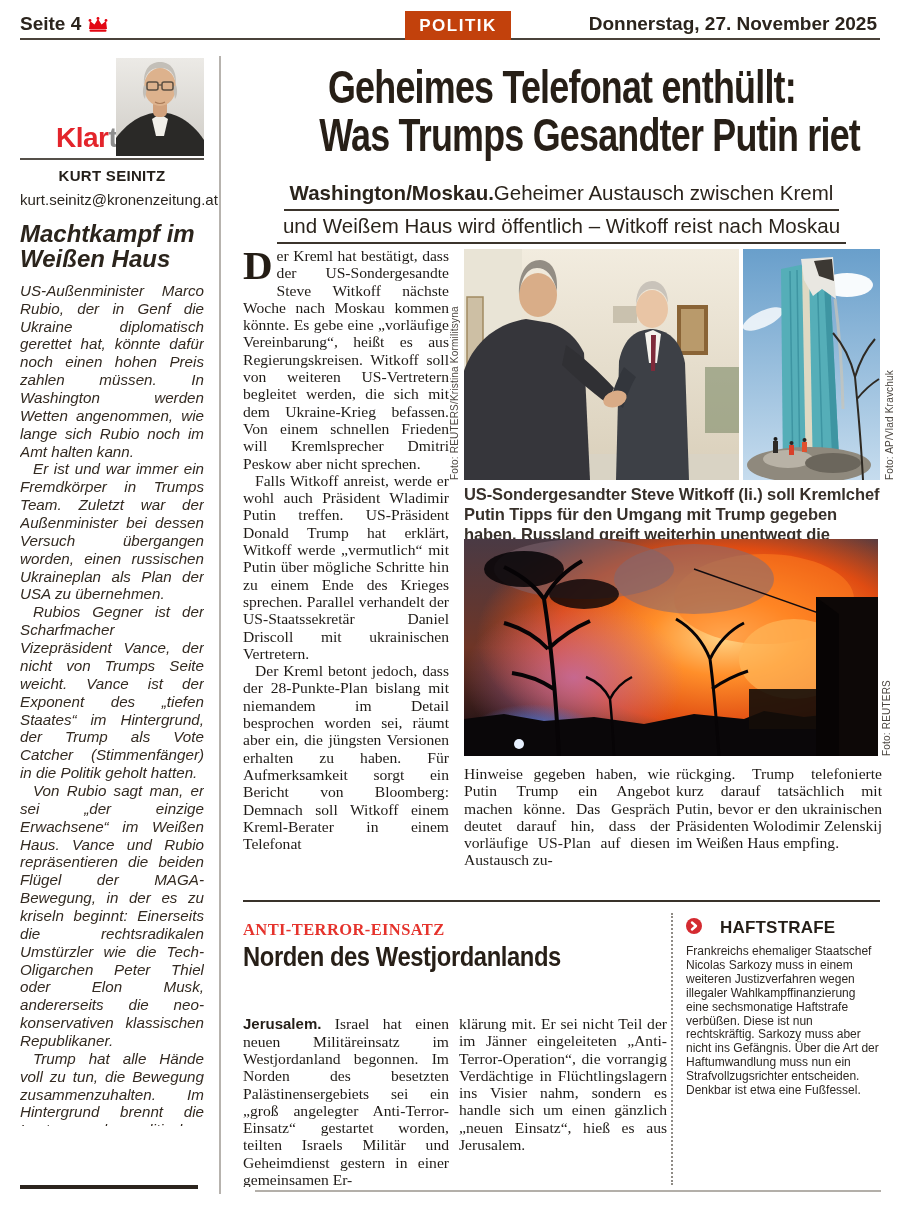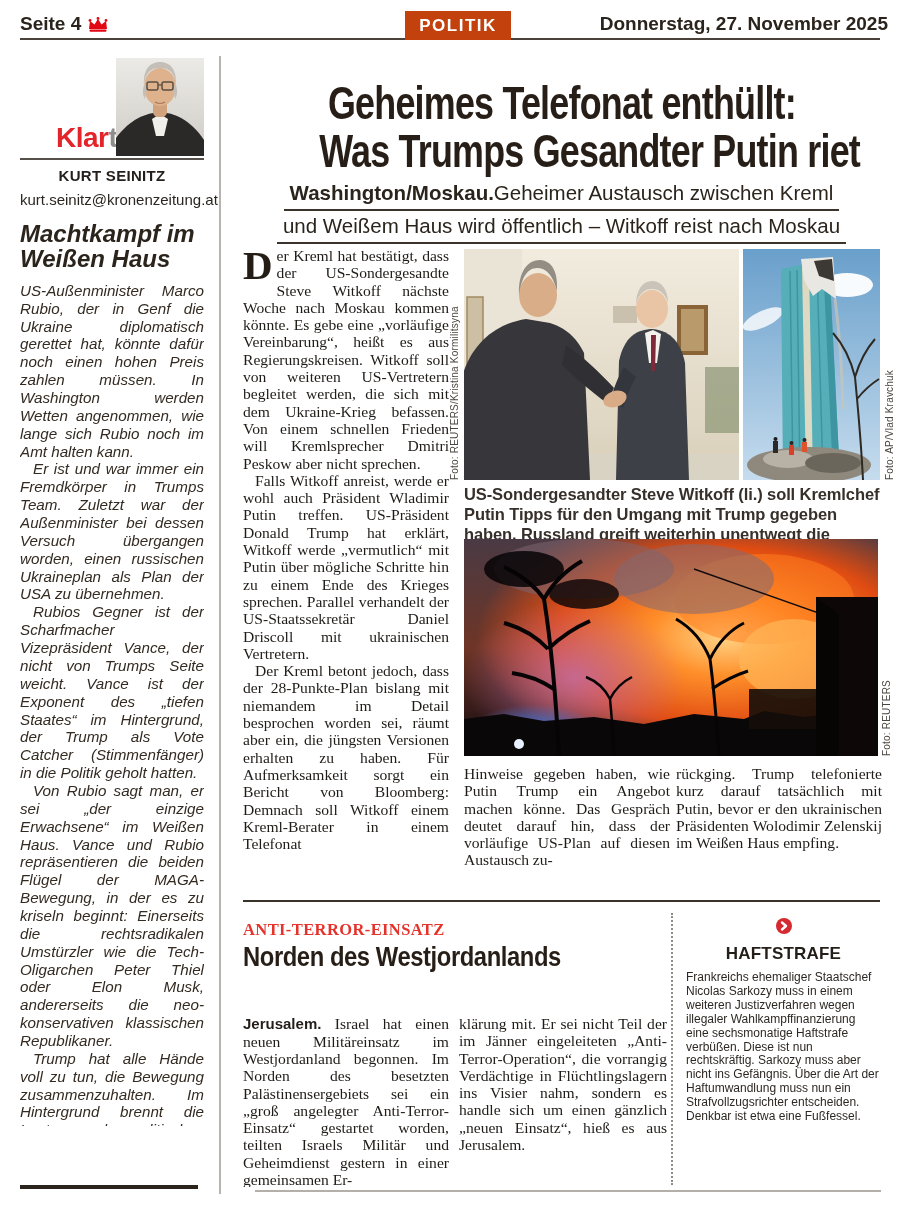--- a/index.html
+++ b/index.html
@@ -6,40 +6,40 @@
   .page{position:relative;width:900px;height:1209px;background:#ffffff;margin:0 auto;
         font-family:"Liberation Sans",sans-serif;color:#2c251e;overflow:hidden;}
 
   
   .hdr-page{position:absolute;left:20px;top:13px;font-size:19px;font-weight:bold;color:#2b241d;}
   .hdr-crown{display:inline-block;margin-left:6px;vertical-align:-2px;}
   .hdr-rule-l{position:absolute;left:20px;top:38px;width:385px;height:2px;background:#4a423a;}
   .hdr-rule-r{position:absolute;left:511px;top:38px;width:369px;height:2px;background:#4a423a;}
   .hdr-section{position:absolute;left:405px;top:11px;width:106px;height:29px;line-height:29px;
       background:#c2410c;color:#fff;font-weight:bold;font-size:17px;letter-spacing:1.5px;text-align:center;}
-  .hdr-date{position:absolute;right:12px;top:13px;font-size:19px;font-weight:bold;color:#2b241d;}
+  .hdr-date{position:absolute;right:23px;top:13px;font-size:19px;font-weight:bold;color:#2b241d;}
 
   .divider-v{position:absolute;left:219px;top:56px;width:1.5px;height:1138px;background:#b7b3ae;}
 
   
   .kl{position:absolute;left:20px;top:58px;width:184px;}
   .kl-row{position:relative;height:100px;margin-left:36px;}
   .kl-logo{position:absolute;left:0;bottom:4px;font-size:28px;font-weight:bold;letter-spacing:-0.5px;}
   .kl-logo .red{color:#e3242b;} .kl-logo .gray{color:#8e8e8e;}
   .kl-portrait{position:absolute;right:0;top:0;width:88px;height:98px;}
   .kl-rule{height:2px;background:#55504a;}
   .kl-author{margin-top:7px;text-align:center;font-weight:bold;font-size:15px;letter-spacing:0.3px;color:#241f1a;}
   .kl-email{text-align:left;font-size:15px;color:#2b2620;margin-top:7px;}
   .kl-title{margin-top:13px;font-weight:bold;font-style:italic;font-size:24px;line-height:1.06;color:#2b241c;}
   .kl-body{margin-top:10px;font-style:italic;font-size:15.2px;line-height:1.175;text-align:justify;
            color:#332a21;height:844px;overflow:hidden;}
   .kl-body p{margin:0;} .kl-body p + p{text-indent:13px;}
 
   
-  .m-headline{position:absolute;left:243px;top:64px;width:637px;text-align:center;margin-top:16px;}
+  .m-headline{position:absolute;left:243px;top:64px;width:637px;text-align:center;}
   .m-headline .hl{height:48px;}
   .m-headline .cond{display:inline-block;white-space:nowrap;transform:scaleX(0.78);transform-origin:50% 50%;
         font-weight:bold;font-size:46px;letter-spacing:-1px;color:#271f17;line-height:1;}
   .m-subhead{position:absolute;left:243px;top:178px;width:637px;font-size:20.5px;color:#2b241c;}
   .sh-line{display:table;margin:0 auto;padding:3px 6px 4px 6px;border-bottom:2px solid #3b342c;}
   .sh-line .b{font-weight:bold;}
 
   .serif{font-family:"Liberation Serif",serif;font-size:15.6px;line-height:1.11;text-align:justify;color:#1f1b17;}
   .serif p{margin:0;} .serif p + p{text-indent:12px;}
   .m-col1{position:absolute;left:243px;top:247px;width:206px;height:648px;overflow:hidden;}
@@ -69,21 +69,21 @@
   .isr-headline{position:absolute;left:243px;top:942px;width:430px;font-weight:bold;font-size:28px;line-height:1.07;color:#271f17;}
   .isr-headline .cond2{display:inline-block;white-space:nowrap;transform:scaleX(0.85);transform-origin:0 50%;letter-spacing:-0.5px;}
   .isr-col1{position:absolute;left:243px;top:1015px;width:206px;height:172px;overflow:hidden;}
   .isr-col2{position:absolute;left:459px;top:1015px;width:208px;height:172px;overflow:hidden;}
   .serif .dl{font-family:"Liberation Sans",sans-serif;font-weight:bold;font-size:15px;color:#241e18;}
 
   .dotted-v{position:absolute;left:671px;top:913px;height:272px;width:0;border-left:2px dotted #8f8b85;}
 
   
   .haft{position:absolute;left:686px;top:918px;width:195px;}
-  .haft-head{display:flex;align-items:center;gap:6px;margin-bottom:7px;flex-direction:column;}
+  .haft-head{display:flex;align-items:center;gap:18px;margin-bottom:7px;}
   .haft-title{font-weight:bold;font-size:17px;color:#241e18;letter-spacing:0.2px;}
   .haft-body{font-size:12px;line-height:1.16;color:#2e2823;}
 
   .bot-rule-left{position:absolute;left:20px;top:1185px;width:178px;height:3.5px;background:#2b241d;}
   .bot-rule-main{position:absolute;left:255px;top:1190px;width:626px;height:2px;background:#b3afa9;}
 </style>
 </head>
 <body>
 
 <div class="page">

